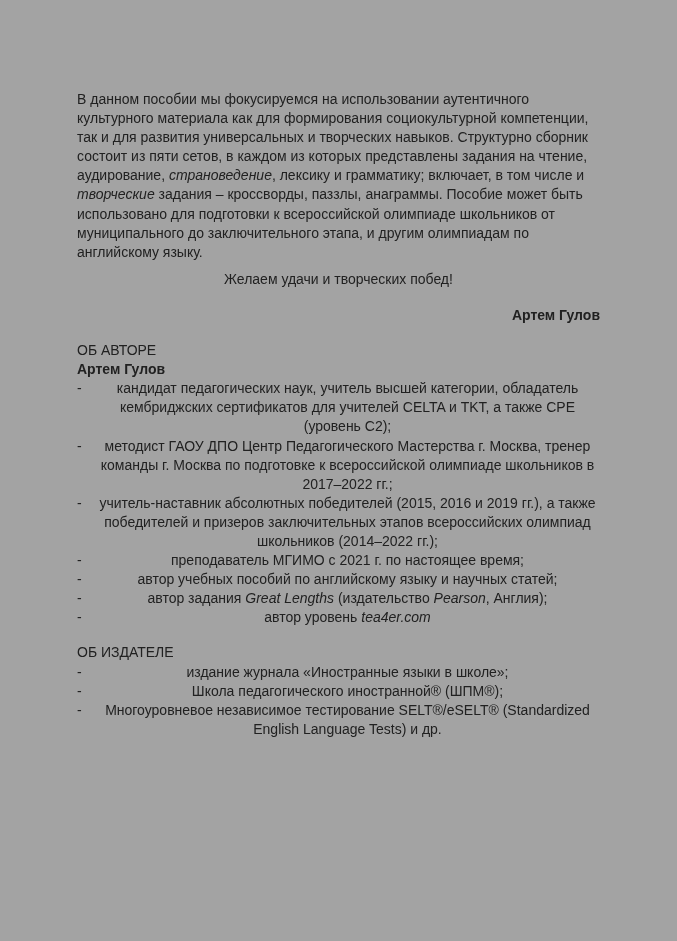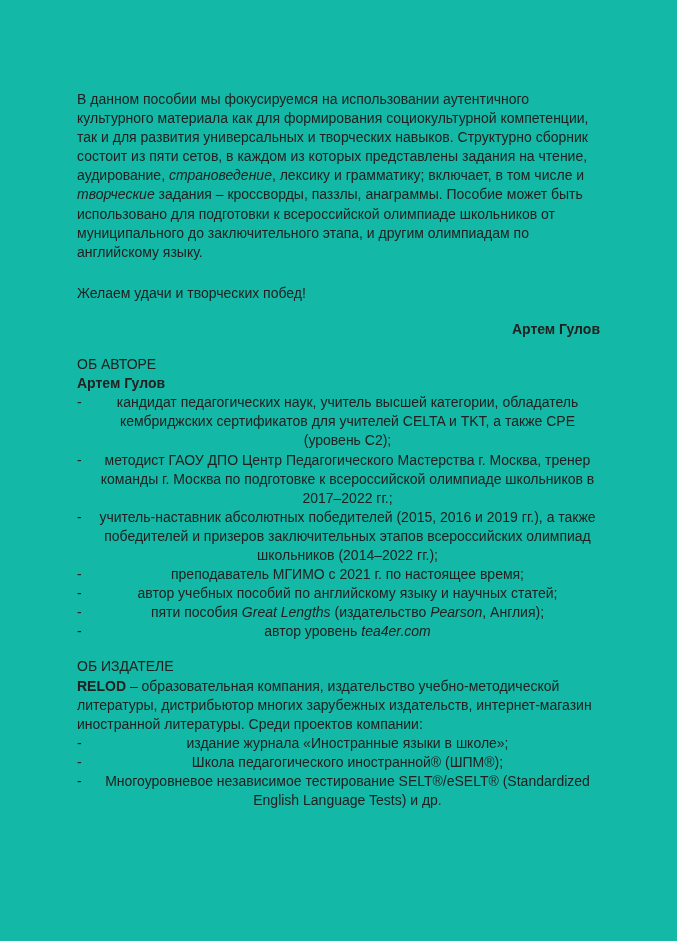--- a/index.html
+++ b/index.html
@@ -1,32 +1,32 @@
 <!DOCTYPE html>
 <html><head>
 <meta charset="utf-8">
 <style>
   html, body { margin: 0; padding: 0; background: #ffffff; }
   .page {
     position: relative;
     width: 677px;
     height: 941px;
-    background: #14b8a6;
+    background: #a3a3a3;
     box-sizing: border-box;
     padding: 90px 77px 0 77px;
     font-family: "Liberation Sans", sans-serif;
     font-size: 14px;
     line-height: 19.1px;
     color: #212121;
     overflow: hidden;
   }
   .block { margin: 0; }
   .it { font-style: italic; }
   .bd { font-weight: bold; }
-  .wish { margin-top: 22px; }
+  .wish { margin-top: 8px; text-align: center; }
   .signature { margin-top: 17px; text-align: right; font-weight: bold; }
   .section-heading { margin-top: 16px; font-weight: normal; }
   .section-heading.publisher { }
   .author-name { font-weight: bold; }
   ul.dash-list { list-style: none; margin: 0; padding: 0; }
   ul.dash-list li { display: flex; align-items: flex-start; }
   ul.dash-list .marker { flex: 0 0 18px; }
   ul.dash-list .li-text { flex: 1 1 auto; text-align: center; }
   .milestones { margin-top: 13px; }
 </style>
@@ -66,31 +66,30 @@
         <span class="li-text"><span>преподаватель МГИМО с 2021 г. по настоящее время;</span></span>
       </li>
 
       <li>
         <span class="marker">-</span>
         <span class="li-text"><span>автор учебных пособий по английскому языку и научных статей;</span></span>
       </li>
 
       <li>
         <span class="marker">-</span>
-        <span class="li-text"><span>пяти пособия </span><span class="it">Great Lengths</span><span> (издательство </span><span class="it">Pearson</span><span>, Англия);</span></span>
+        <span class="li-text"><span>автор задания </span><span class="it">Great Lengths</span><span> (издательство </span><span class="it">Pearson</span><span>, Англия);</span></span>
       </li>
 
       <li>
         <span class="marker">-</span>
         <span class="li-text"><span>автор уровень </span><span class="it">tea4er.com</span></span>
       </li>
     </ul>
 
   <p class="block section-heading publisher">ОБ ИЗДАТЕЛЕ</p>
-  <p class="block"><span class="bd">RELOD</span><span> – образовательная компания, издательство учебно-методической литературы, дистрибьютор многих зарубежных издательств, интернет-магазин иностранной литературы. Среди проектов компании:</span></p>
 
   <ul class="dash-list">
 
       <li>
         <span class="marker">-</span>
         <span class="li-text"><span>издание журнала «Иностранные языки в школе»;</span></span>
       </li>
 
       <li>
         <span class="marker">-</span>

